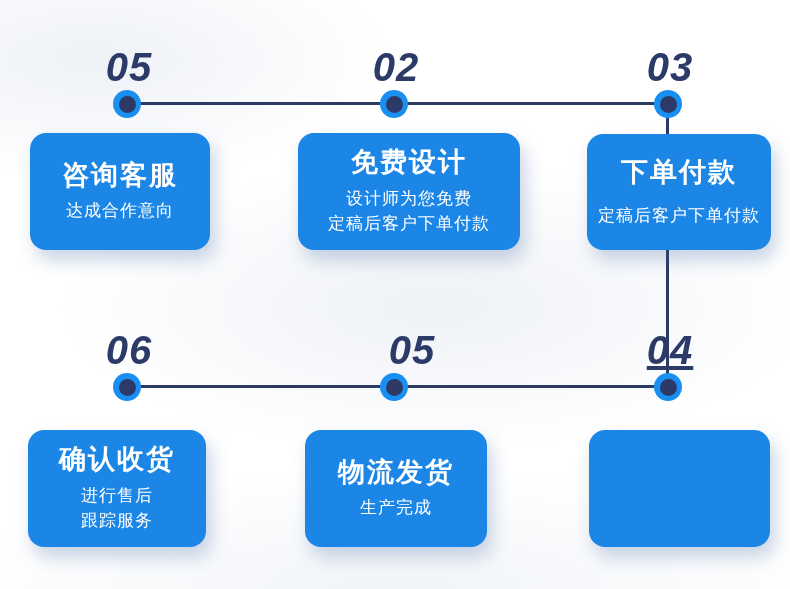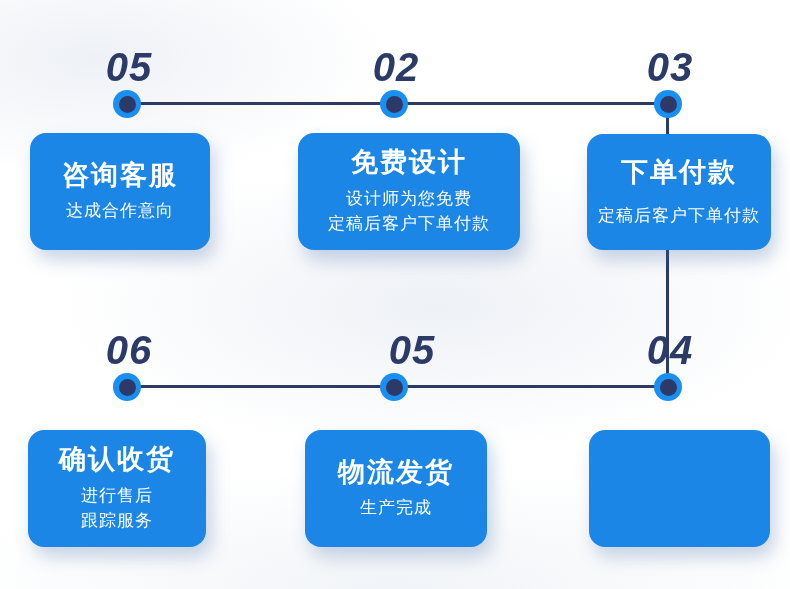--- a/index.html
+++ b/index.html
@@ -38,21 +38,21 @@
     font-weight: bold;
     font-style: italic;
     letter-spacing: 1px;
     color: var(--number_navy, #2b3a66);
     z-index: 2;
     line-height: 1;
   }
   .n1 { left: 129px; top: 47px; }
   .n2 { left: 396px; top: 47px; font-style: italic; }
   .n3 { left: 670px; top: 47px; font-style: italic; }
-  .n4 { left: 670px; top: 330px; }
+  .n4 { left: 670px; top: 330px; text-decoration: underline; }
   .n5 { left: 412px; top: 330px; }
   .n6 { left: 129px; top: 330px; }
 
   
   .dot {
     position: absolute;
     width: 28px;
     height: 28px;
     border-radius: 50%;
     background: var(--dot_ring, #1a8ff2);

